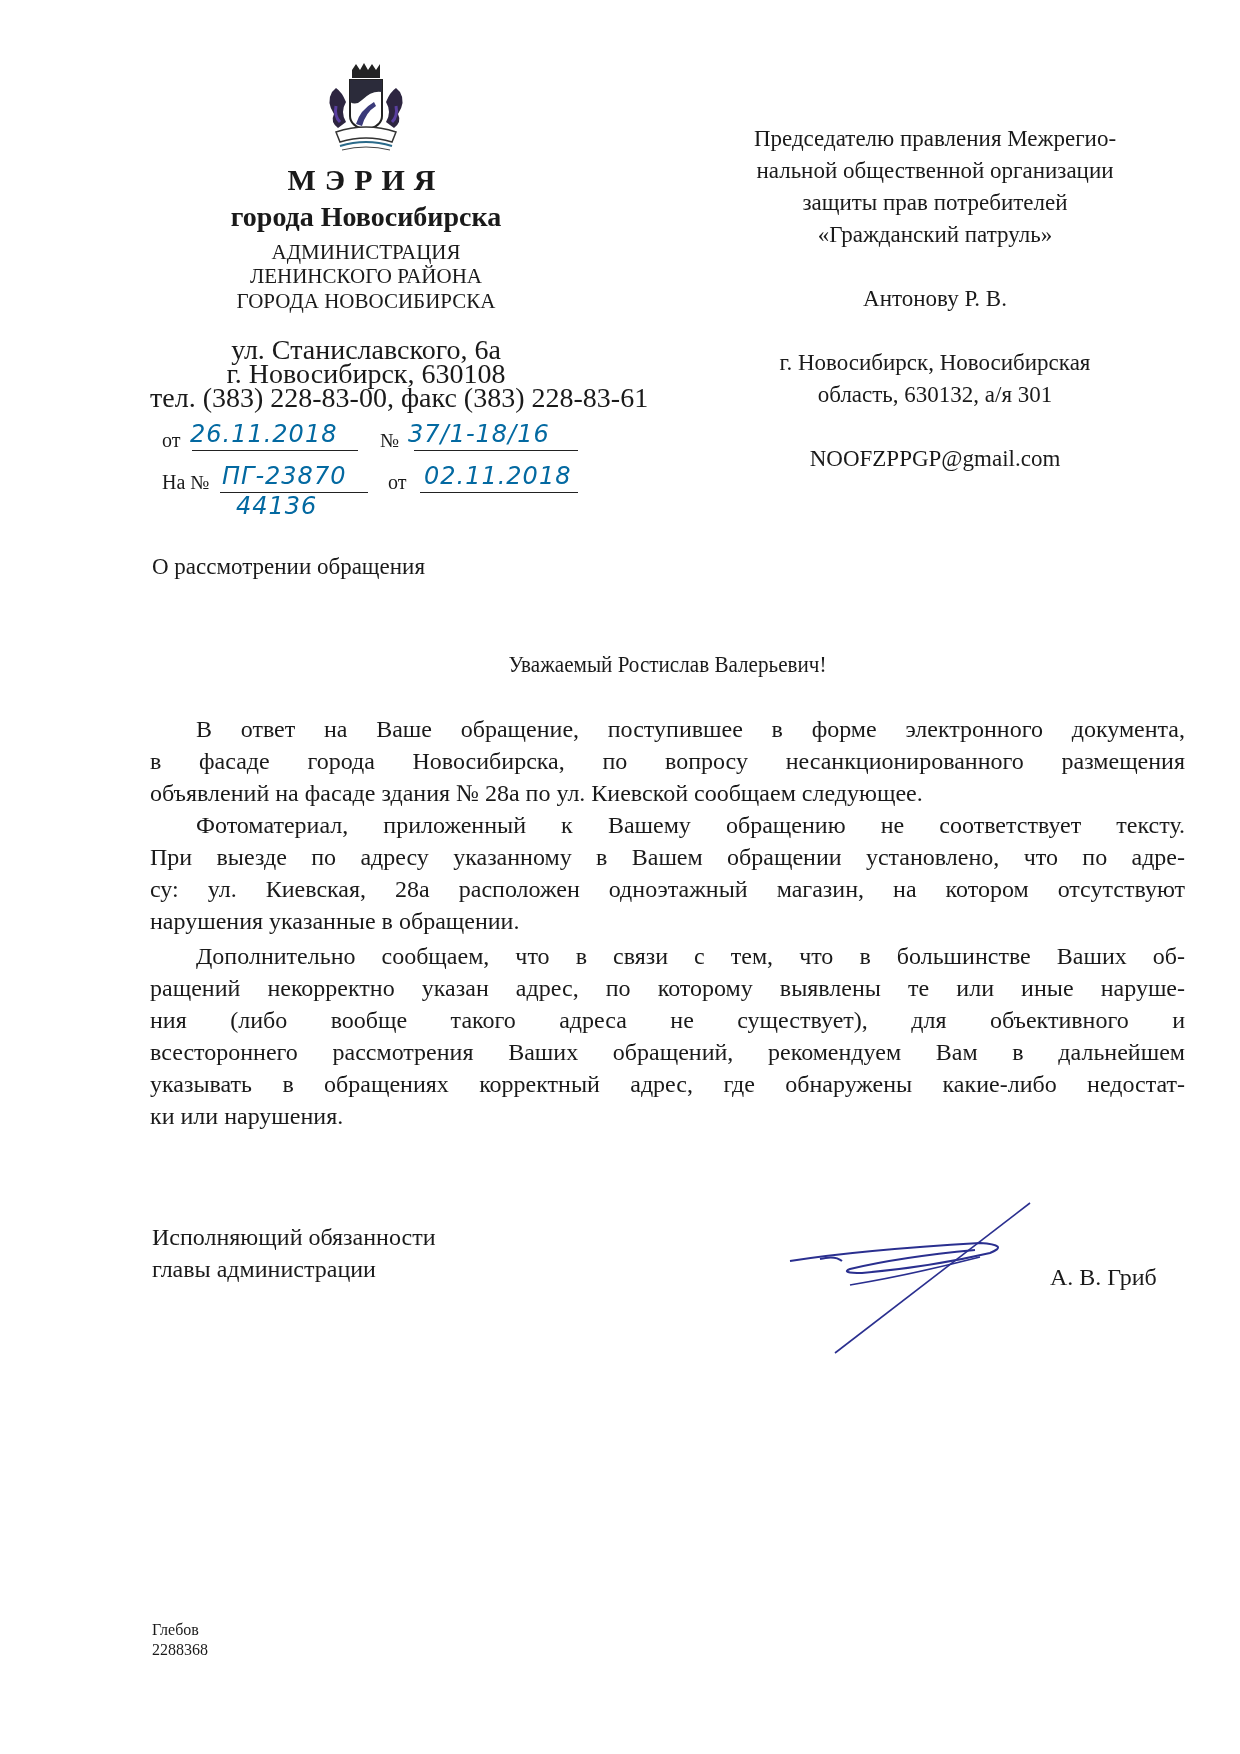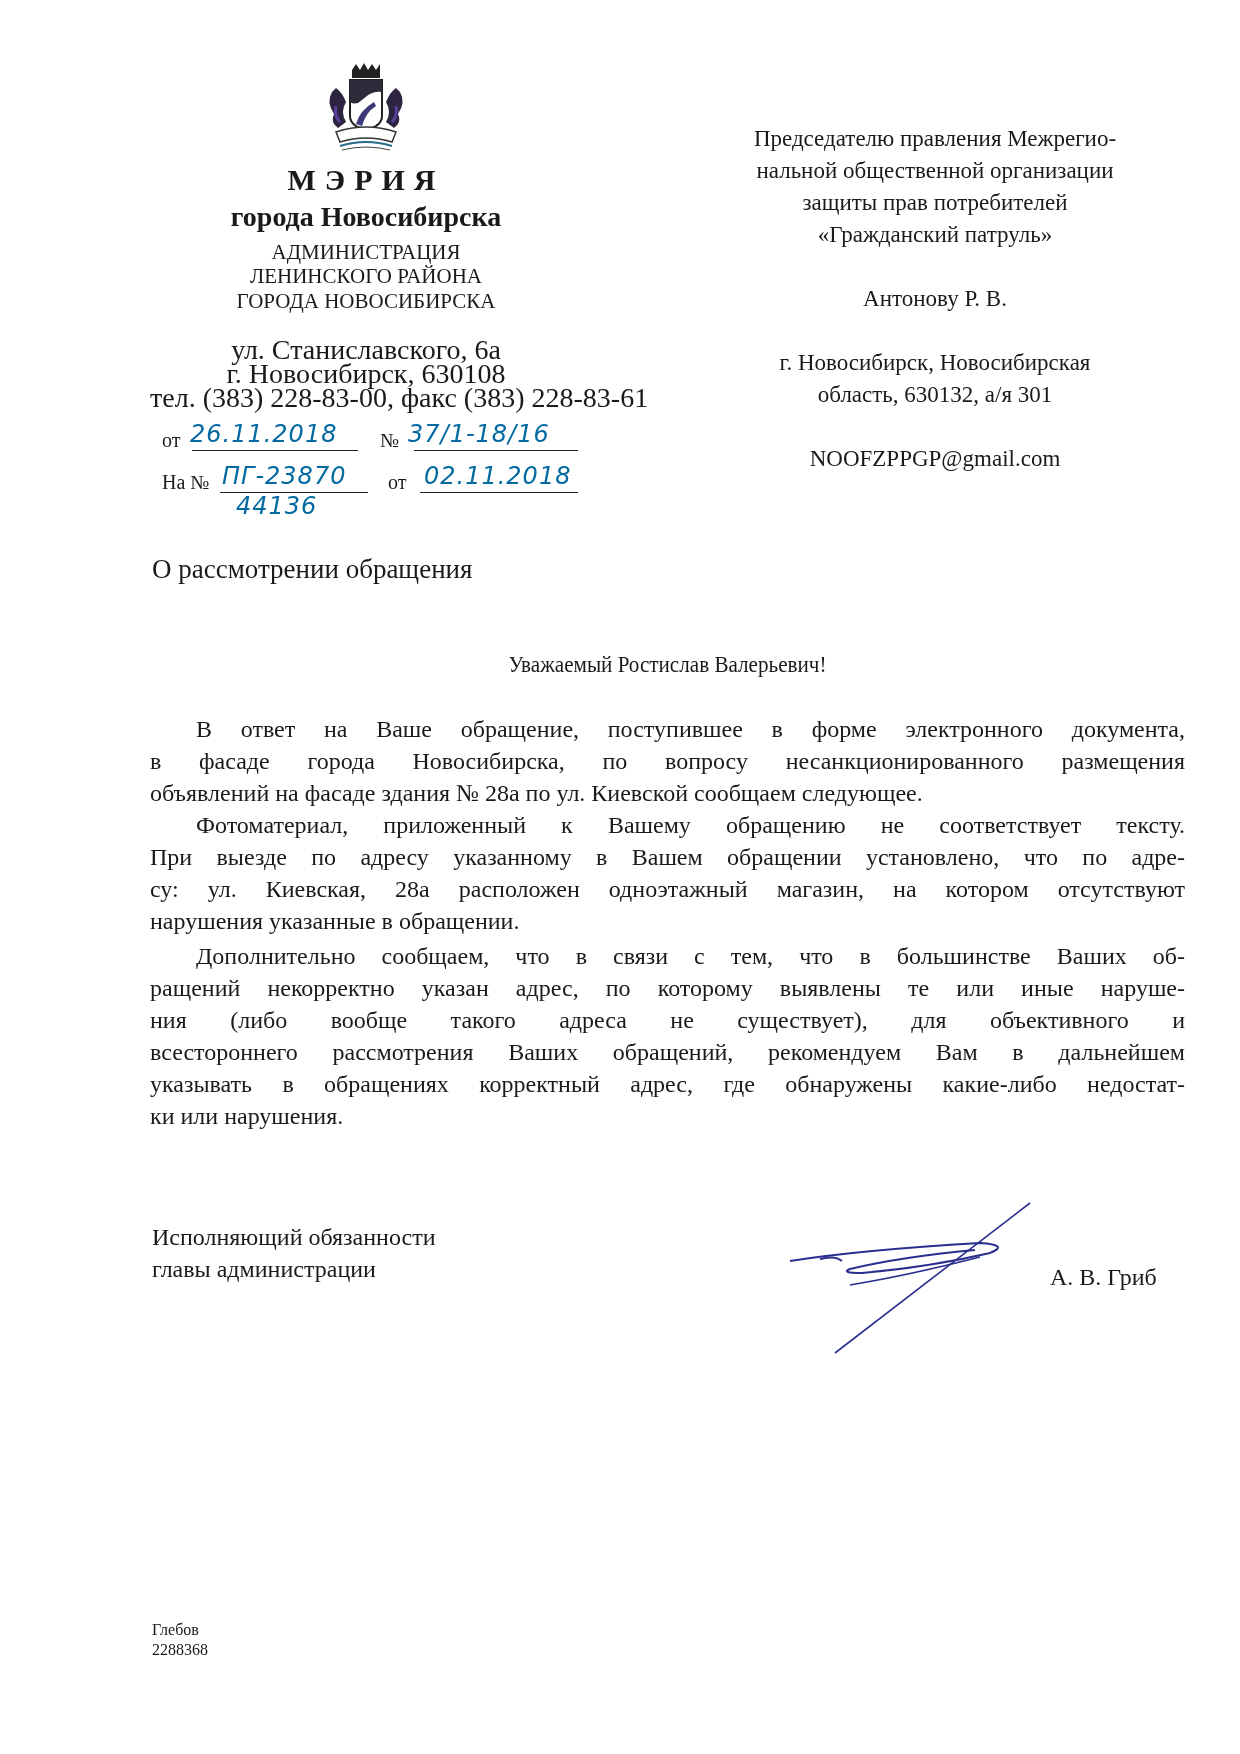--- a/index.html
+++ b/index.html
@@ -18,21 +18,21 @@
   
   .reg { font-size: 20px; line-height: 24px; white-space: nowrap; }
   .hand { font-family: "DejaVu Sans", sans-serif; font-style: italic; color: #0369a1;
           font-size: 24px; letter-spacing: 1px; }
   .uline { position: absolute; border-bottom: 1.5px solid #222; height: 0; }
 
   
   .rc { left: 660px; width: 550px; text-align: center; font-size: 23px; line-height: 30px; white-space: nowrap; }
 
   
-  #subject { left: 152px; top: 554px; font-size: 27px; }
+  #subject { left: 152px; top: 554px; font-size: 23px; }
   #salutation { left: 150px; width: 1035px; top: 651px; text-align: center; font-size: 24px;
                 font-family: "Liberation Serif", serif; transform: scaleX(0.88); transform-origin: center; }
   .bl { left: 150px; width: 1035px; font-size: 24px; line-height: 31px; white-space: nowrap;
         text-align: justify; text-align-last: justify; }
   .bl.last { text-align-last: left; }
   .bl.ind { left: 196px; width: 989px; }
   .bl span { display: inline-block; }
 
   
   .sig { left: 152px; font-size: 24px; line-height: 30px; white-space: nowrap; }

